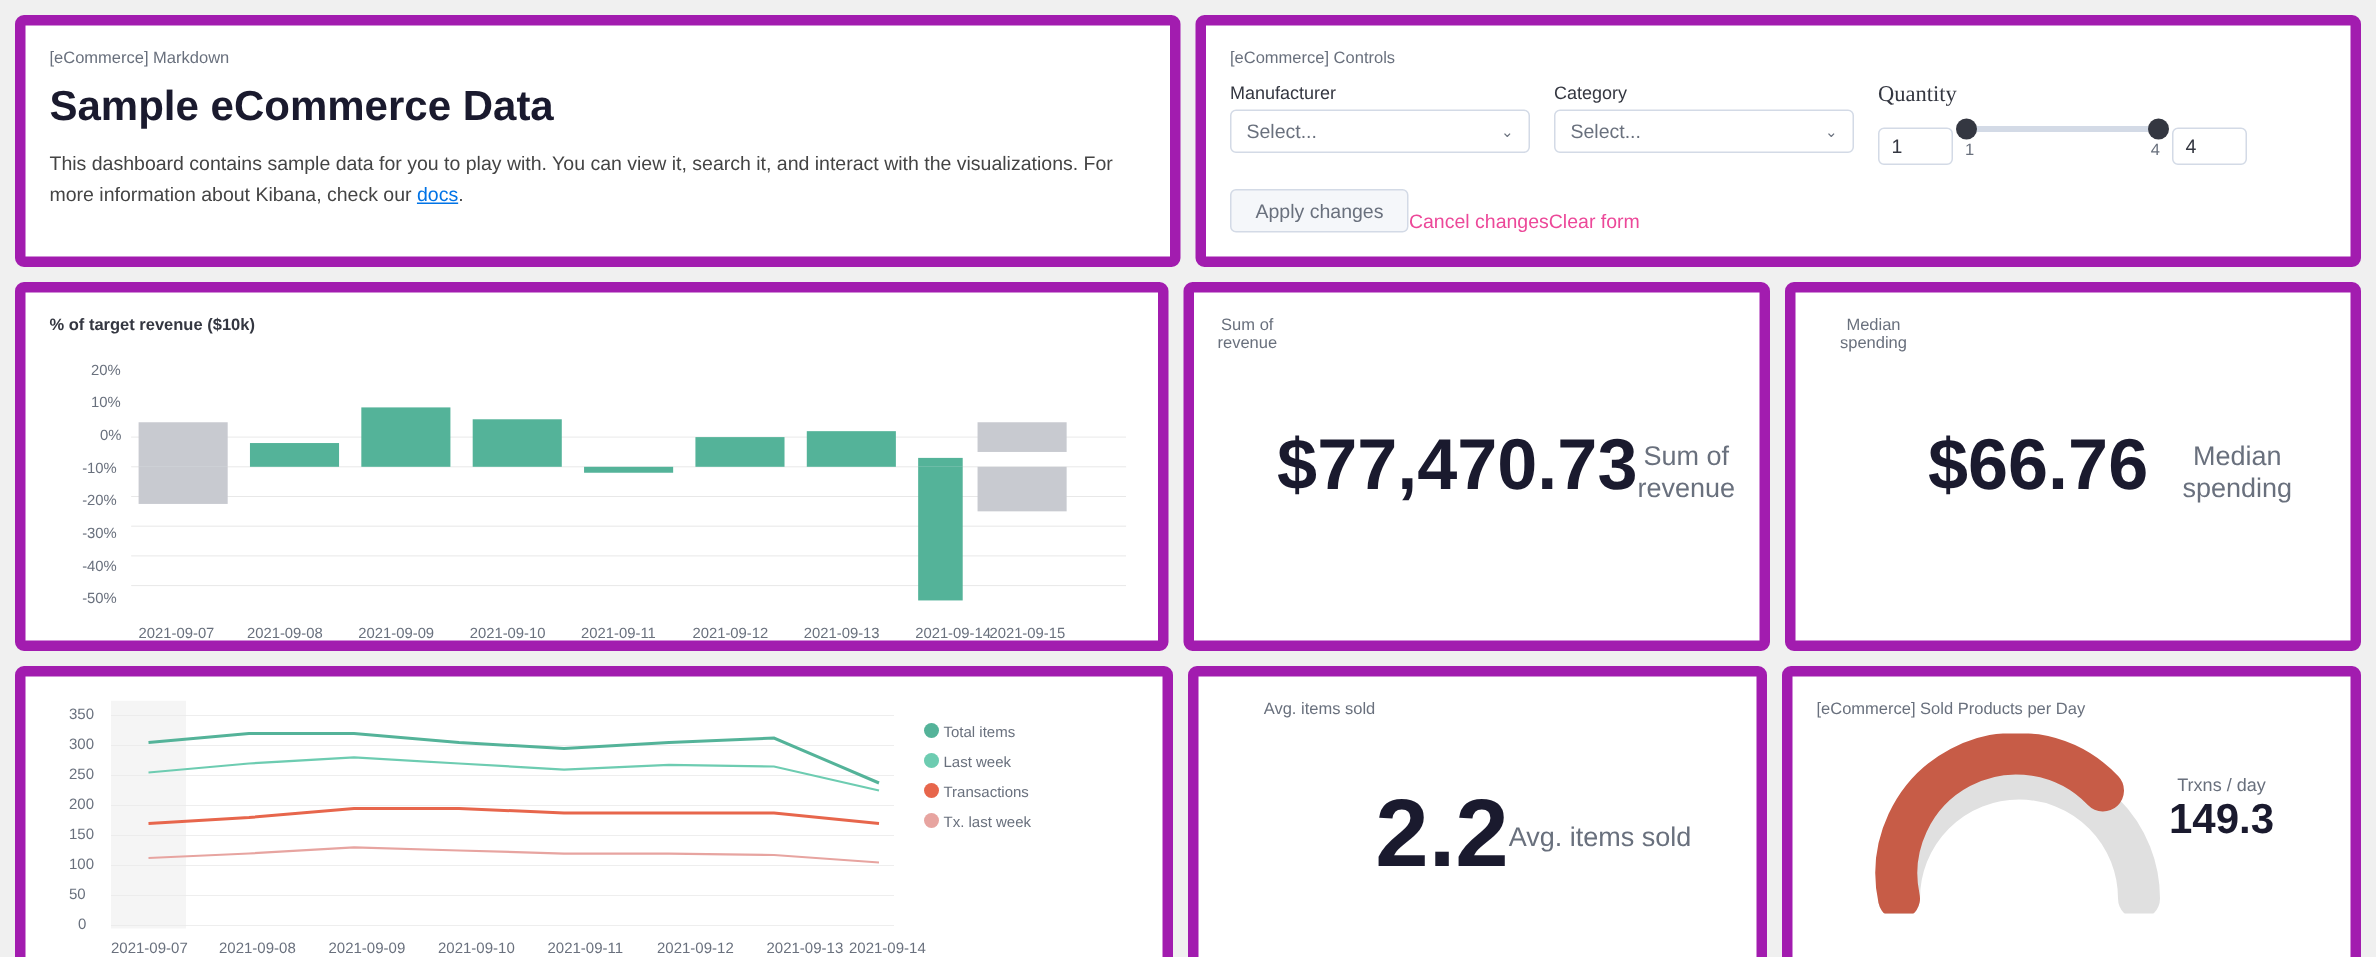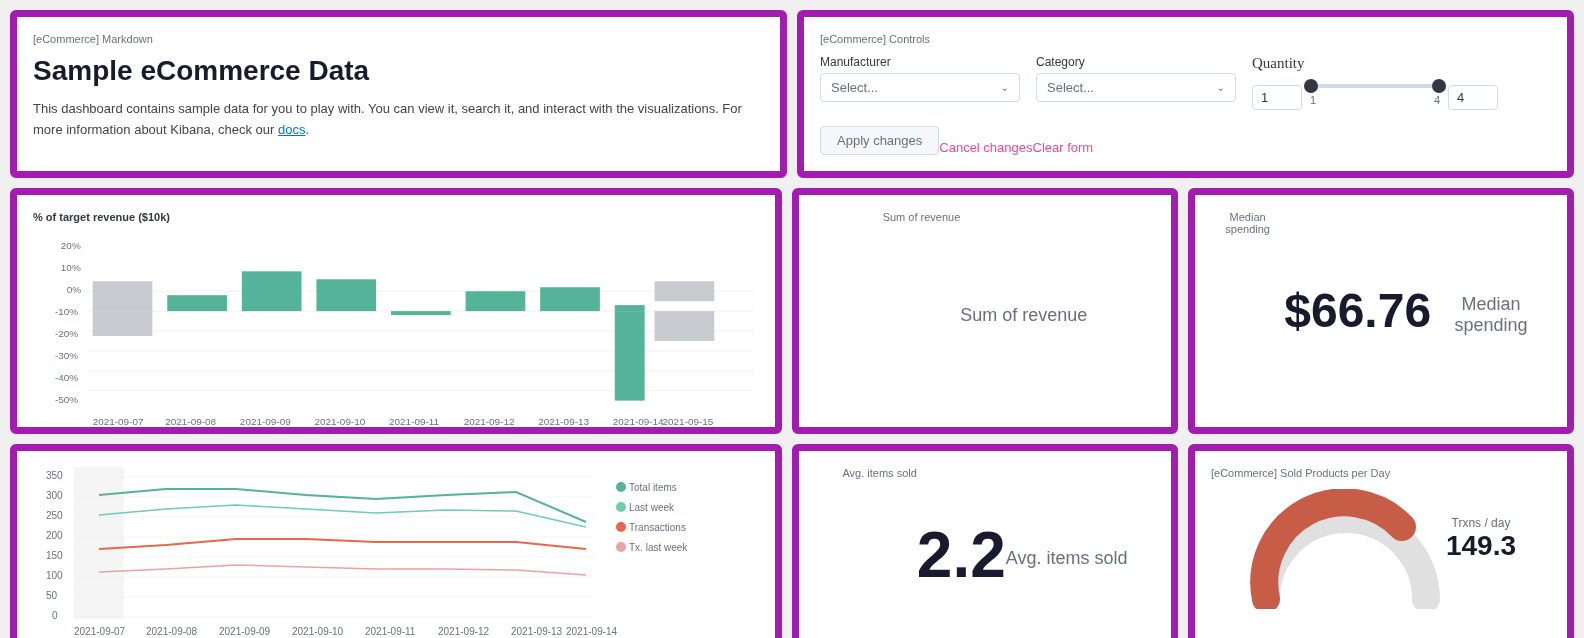--- a/index.html
+++ b/index.html
@@ -154,20 +154,21 @@
           <text x="433" y="195" class="axis-label">2021-09-12</text>
           <text x="508" y="195" class="axis-label">2021-09-13</text>
           <text x="583" y="195" class="axis-label">2021-09-14</text>
           <text x="633" y="195" class="axis-label">2021-09-15</text>
         </svg>
       </div>
     </div>
 
     <div class="panel metric-panel">
       <div class="panel-title" style="align-self:flex-start">Sum of revenue</div>
+      <div class="metric-value">$77,470.73</div>
       <div class="metric-label">Sum of revenue</div>
     </div>
 
     <div class="panel metric-panel">
       <div class="panel-title" style="align-self:flex-start">Median spending</div>
       <div class="metric-value">$66.76</div>
       <div class="metric-label">Median spending</div>
     </div>
   </div>
 

